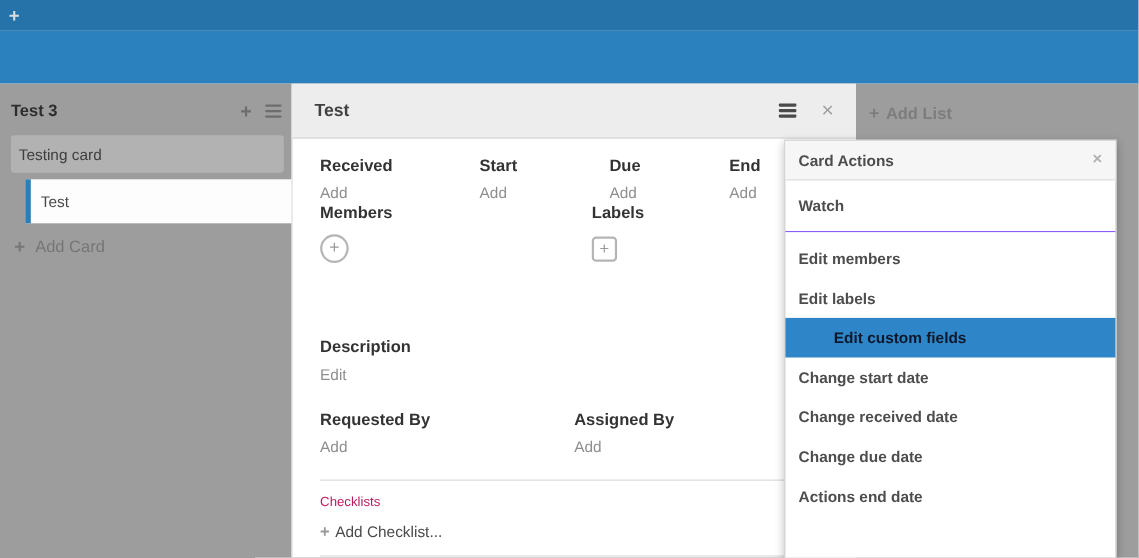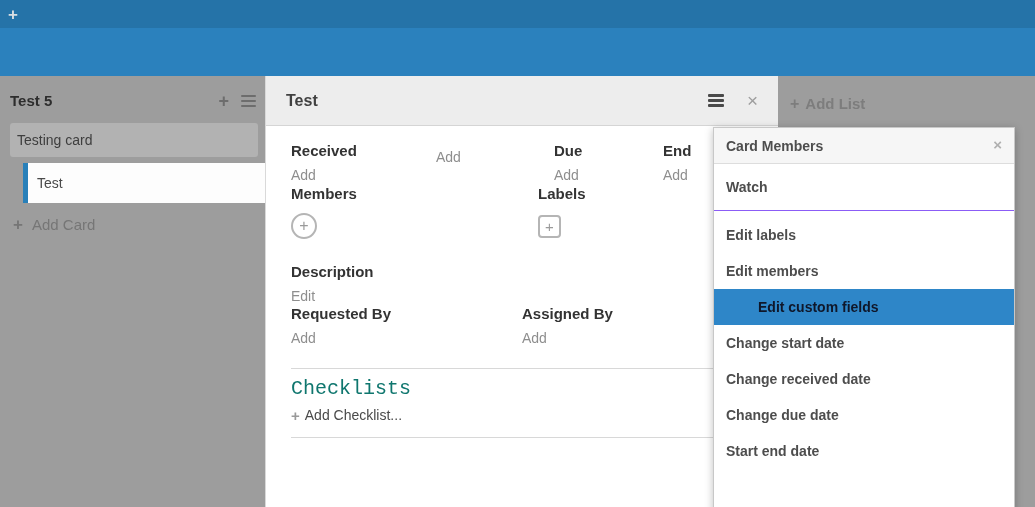--- a/index.html
+++ b/index.html
@@ -73,46 +73,46 @@
   }
   .panel-title { font-size: 16px; font-weight: bold; color: #414141; }
   .panel-header-icons { display: flex; align-items: center; gap: 23px; }
   .bars.dark i { background: #4a4a4a; width: 16px; }
   .icon-close { color: #9e9e9e; font-size: 19px; line-height: 1; cursor: pointer; }
   .panel-body { padding: 16px 25px 0 25px; }
 
   .field-label { font-size: 15px; font-weight: bold; color: #333; line-height: 18px; }
   .field-action { margin-top: 7px; font-size: 14px; color: var(--text-gray); line-height: 17px; cursor: pointer; width: max-content; }
 
-  .dates-row { display: flex; }
+  .dates-row { display: flex; align-items: center; }
   .dates-row .col1 { width: 145px; }
   .dates-row .col2 { width: 118px; }
   .dates-row .col3 { width: 109px; }
 
   .ml-row { display: flex; margin-top: 1px; }
   .ml-row .members-col { width: 247px; }
   .btn-add-member {
     margin-top: 10px; width: 26px; height: 26px; border-radius: 50%;
     border: 2px solid #b5b5b5; color: #9a9a9a; font-size: 16px;
     display: flex; align-items: center; justify-content: center; cursor: pointer;
   }
   .btn-add-label {
     margin-top: 12px; width: 23px; height: 23px; border-radius: 4px;
     border: 2px solid #b5b5b5; color: #9a9a9a; font-size: 15px;
     display: flex; align-items: center; justify-content: center; cursor: pointer;
   }
 
-  .desc-section { margin-top: 24px; }
-  .req-row { display: flex; margin-top: 0; justify-content: center; }
+  .desc-section { margin-top: 68px; }
+  .req-row { display: flex; margin-top: 24px; justify-content: center; }
   .req-row .col { width: 240px; }
 
   .divider { border: none; border-top: 1px solid var(--divider); margin: 21px 0 0 0; }
   .divider2 { border: none; border-top: 1px solid var(--divider); margin: 13px 0 0 0; }
 
-  .checklists-heading { margin-top: 10px; font-size: 20px; color: #0f766e; line-height: 19px; font-family: Liberation Mono, monospace; }
+  .checklists-heading { margin-top: 10px; font-size: 12px; color: #be185d; line-height: 19px; }
   .add-checklist {
     margin-top: 9px; font-size: 14px; color: #4a4a4a; line-height: 17px;
     cursor: pointer; display: flex; align-items: center; gap: 5px; width: max-content;
   }
   .add-checklist .plus { color: #9a9a9a; font-weight: bold; font-size: 15px; }
 
   
   .add-list {
     position: absolute; left: 790px; top: 19px; cursor: pointer;
     font-size: 15px; font-weight: bold; color: #7d7d7d;
@@ -153,21 +153,21 @@
 <div class="topbar">
   <span class="topbar-plus">+</span>
 </div>
 
 <div class="board-band"></div>
 
 <div class="board">
 
   <div class="list">
     <div class="list-header">
-      <span class="list-title">Test 5</span>
+      <span class="list-title">Test 3</span>
       <span class="list-header-icons">
         <span class="list-plus">+</span>
         <span class="bars">
             <i></i>
             <i></i>
             <i></i>
           </span>
       </span>
     </div>
     <div class="minicard minicard-gray">
@@ -195,20 +195,21 @@
       </span>
     </div>
     <div class="panel-body">
 
       <div class="dates-row">
         <div class="col1">
           <div class="field-label">Received</div>
           <div class="field-action">Add</div>
         </div>
         <div class="col2">
+          <div class="field-label">Start</div>
           <div class="field-action">Add</div>
         </div>
         <div class="col3">
           <div class="field-label">Due</div>
           <div class="field-action">Add</div>
         </div>
         <div class="col4">
           <div class="field-label">End</div>
           <div class="field-action">Add</div>
         </div>
@@ -257,28 +258,28 @@
     </div>
   </div>
 
   <div class="add-list">
     <span class="plus">+</span>
     <span>Add List</span>
   </div>
 
   <div class="popup">
     <div class="popup-header">
-      <span>Card Members</span>
+      <span>Card Actions</span>
       <span class="popup-close">×</span>
     </div>
     <div class="popup-watch">Watch</div>
     <ul>
+      <li>Edit members</li>
       <li>Edit labels</li>
-      <li>Edit members</li>
       <li class="highlight">Edit custom fields</li>
       <li>Change start date</li>
       <li>Change received date</li>
       <li>Change due date</li>
-      <li>Start end date</li>
+      <li>Actions end date</li>
     </ul>
   </div>
 
 </div>
 
 </body></html>

